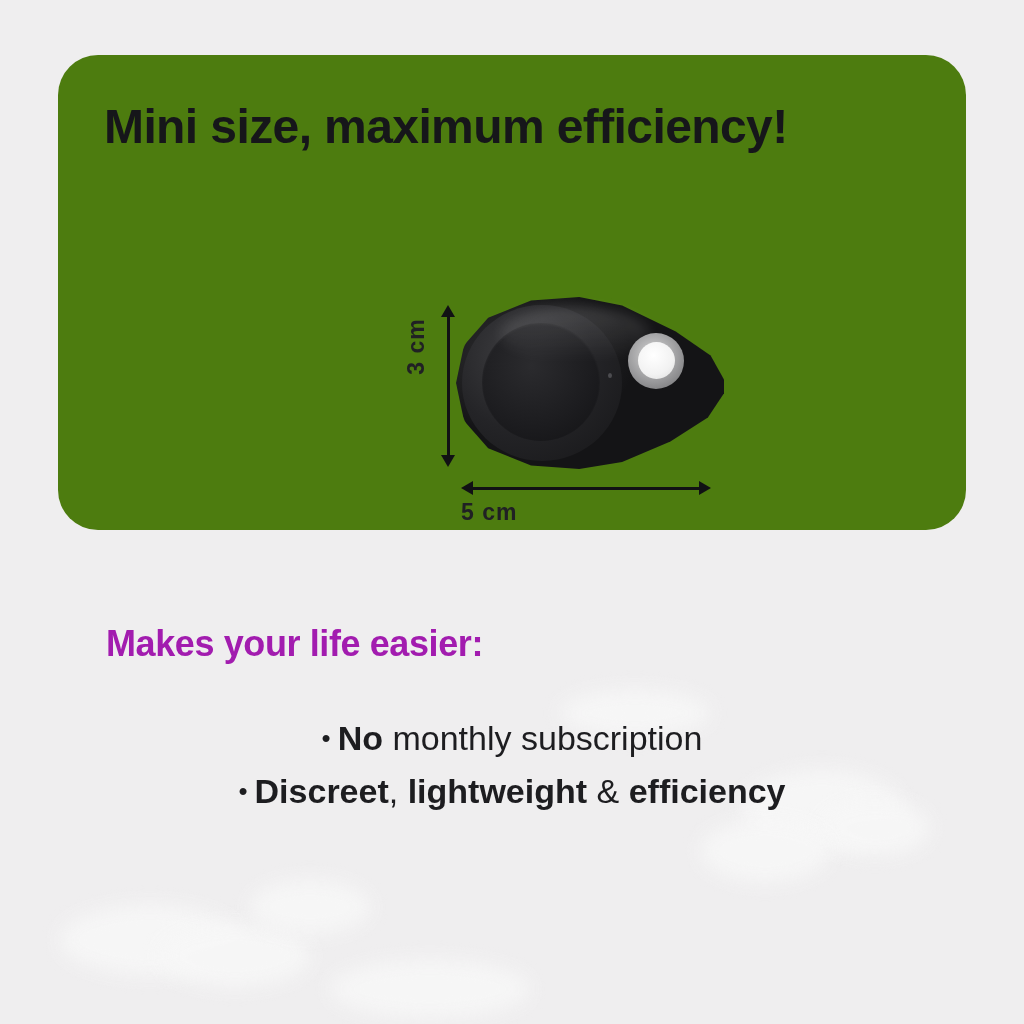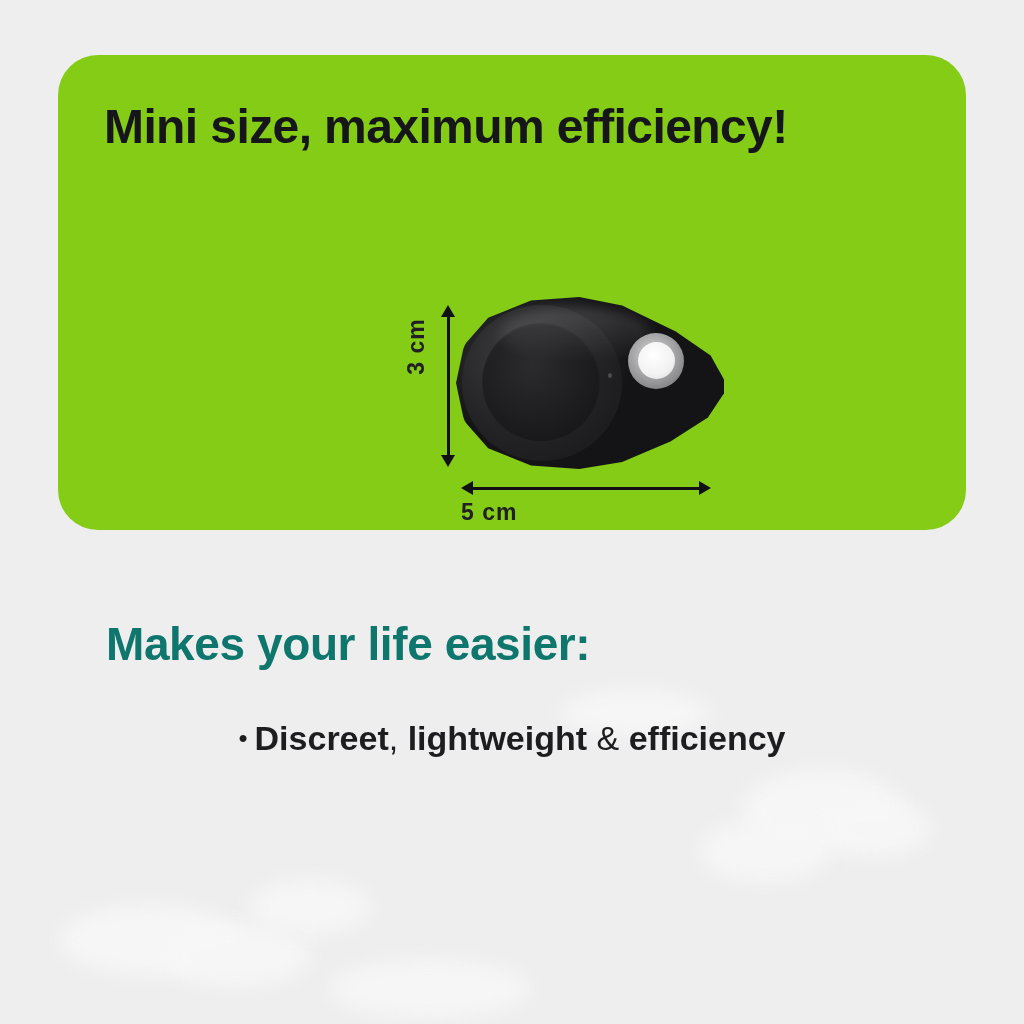--- a/index.html
+++ b/index.html
@@ -30,21 +30,21 @@
     opacity: .9;
   }
 
   
   .product-card {
     position: absolute;
     left: 58px;
     top: 55px;
     width: 908px;
     height: 475px;
-    background: #84cc16;
+    background: #4d7c0f;
     border-radius: 40px;
     z-index: 2;
   }
 
   .card-title {
     position: absolute;
     left: 46px;
     top: 44px;
     font-size: 48px;
     font-weight: 700;
@@ -237,25 +237,25 @@
   .benefits {
     position: absolute;
     left: 0;
     top: 600px;
     width: 1024px;
     z-index: 2;
   }
   .benefits-heading {
     position: absolute;
     left: 106px;
-    top: 17px;
-    font-size: 46px;
+    top: 23px;
+    font-size: 36px;
     font-weight: 700;
     letter-spacing: -0.4px;
-    color: #0f766e;
+    color: #a21caf;
     white-space: nowrap;
   }
   .benefit-list {
     position: absolute;
     left: 0;
     top: 112px;
     width: 1024px;
   }
   .benefit-item {
     font-size: 34px;
@@ -322,20 +322,23 @@
 
   </div>
 </div>
 
 <div class="benefits">
 
   <div class="benefits-heading">Makes your life easier:</div>
 
   <div class="benefit-list">
 
+    <div class="benefit-item">
+      <span class="bullet">•</span><b>No</b><span> monthly subscription</span><b></b><span></span><b></b>
+    </div>
 
 
 
     <div class="benefit-item">
       <span class="bullet">•</span><b>Discreet</b><span>, </span><b>lightweight</b><span class="thin"> &amp; </span><b>efficiency</b>
     </div>
 
   </div>
 </div>
 

